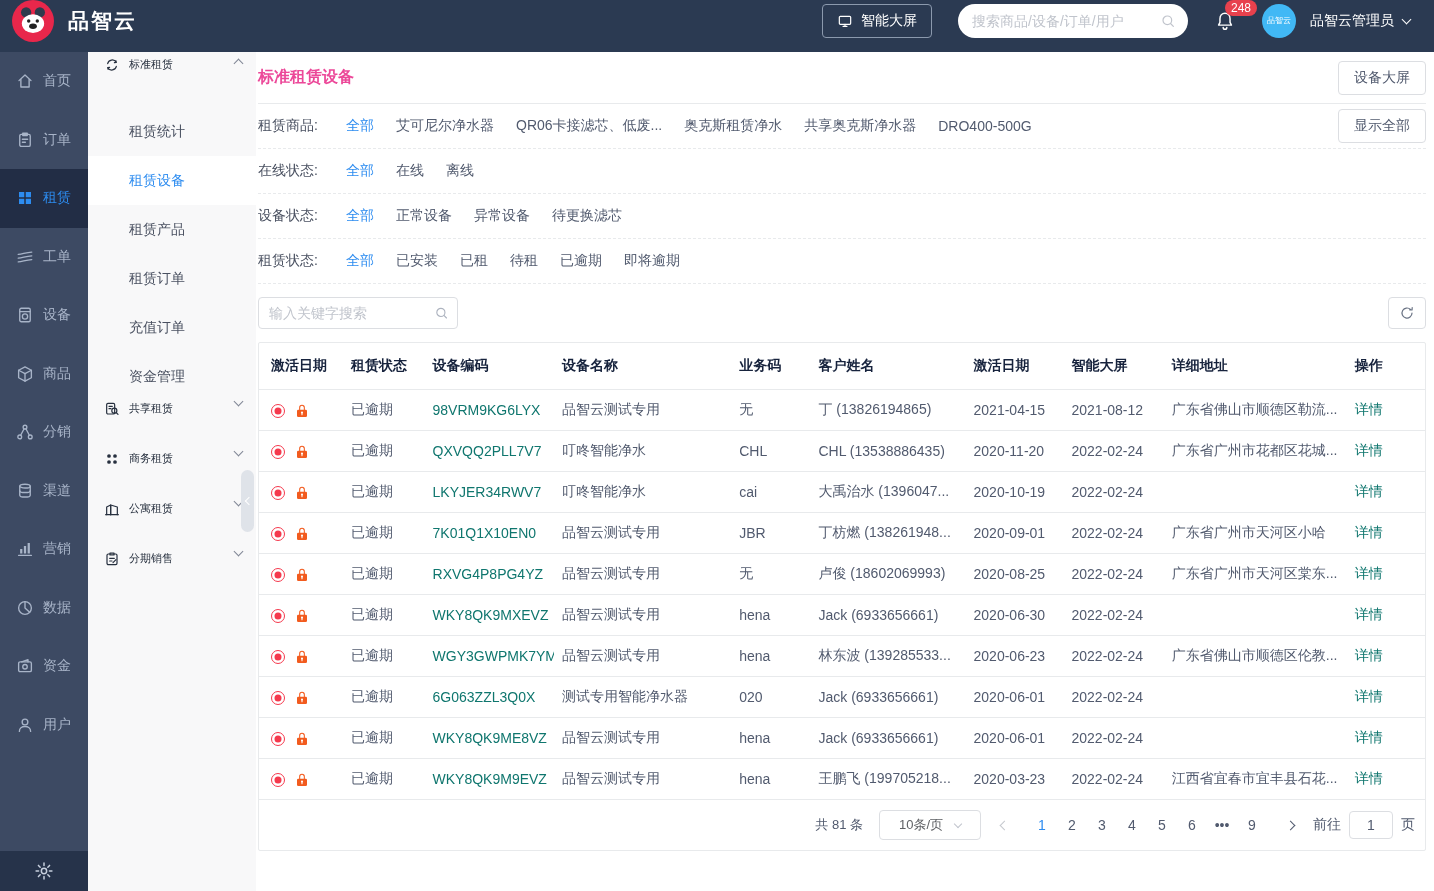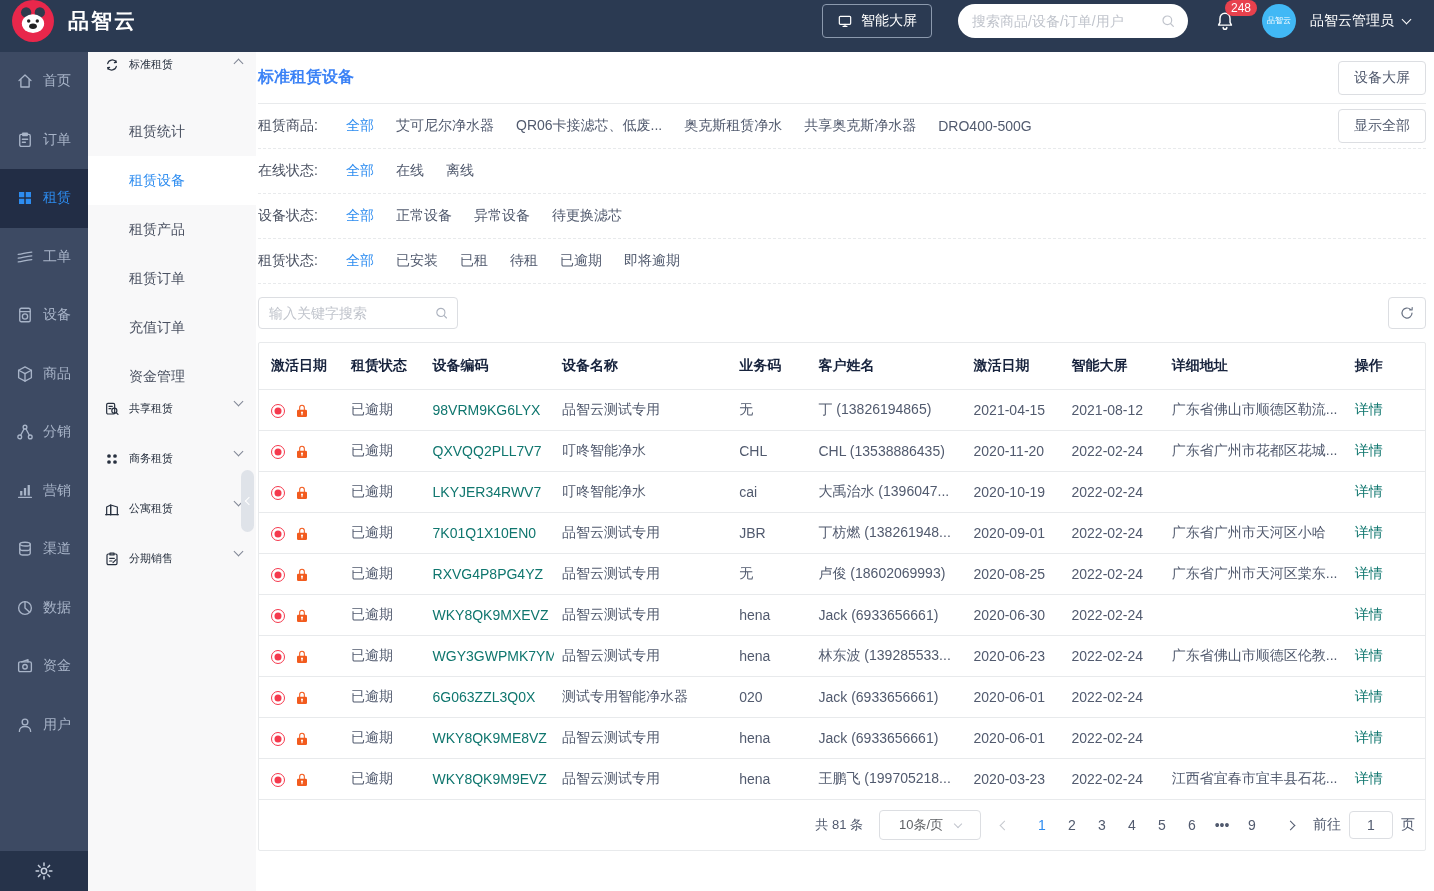--- a/index.html
+++ b/index.html
@@ -46,21 +46,21 @@
   .sm-label{flex:1;}
   .sm-head .chev{color:#808695;}
   .sm-child{height:49px;display:flex;align-items:center;padding-left:41px;color:#495060;font-size:14px;cursor:pointer;}
   .sm-child.active{background:#fff;color:#2d8cf0;}
   .collapse-handle{position:absolute;right:2px;top:418px;width:13px;height:62px;background:#dfe3e9;border-radius:9px;display:flex;align-items:center;justify-content:center;color:#fff;cursor:pointer;}
   .collapse-handle .chev{width:6px;height:6px;margin-left:3px;}
 
   
   .main{background:#fff;padding:0 8px 0 2px;display:flex;flex-direction:column;overflow:hidden;}
   .title-row{height:52px;flex:none;display:flex;align-items:center;justify-content:space-between;border-bottom:1px solid #e8eaec;}
-  .page-title{font-size:16px;font-weight:bold;color:#3b82f6;}
+  .page-title{font-size:16px;font-weight:bold;color:#ec4899;}
   .btn{background:#fff;border:1px solid #dcdee2;border-radius:4px;color:#515a6e;font-size:14px;padding:7px 15px;cursor:pointer;font-family:inherit;white-space:nowrap;}
   .filter-row{display:flex;align-items:center;min-height:45px;border-bottom:1px dashed #e8eaec;font-size:14px;}
   .f-label{width:88px;color:#495060;flex:none;}
   .f-opts{display:flex;gap:22px;align-items:center;}
   .f-opt{color:#515a6e;cursor:pointer;white-space:nowrap;}
   .f-opt.sel{color:#2d8cf0;}
   .show-all{margin-left:auto;}
   .toolbar{display:flex;align-items:center;justify-content:space-between;margin:13px 0;flex:none;}
   .kw-search{position:relative;width:200px;}
   .kw-search input{width:100%;height:32px;border:1px solid #dcdee2;border-radius:4px;padding:0 32px 0 10px;font-size:14px;color:#515a6e;outline:none;font-family:inherit;}
@@ -214,37 +214,37 @@
               <circle cx="5" cy="18.5" r="2.5"></circle>
               <circle cx="19" cy="18.5" r="2.5"></circle>
               <path d="M10.8 7.7 6.2 16.3M13.2 7.7l4.6 8.6"></path>
             </svg>
           </span>
           <span class="side-label">分销</span>
         </div>
         <div class="side-item">
           <span class="icn-wrap ">
             <svg class="icn" viewBox="0 0 24 24" aria-hidden="true">
+              <ellipse cx="12" cy="5.5" rx="7" ry="2.5"></ellipse>
+              <path d="M5 5.5v6c0 1.4 3.1 2.5 7 2.5s7-1.1 7-2.5v-6"></path>
+              <path d="M5 11.5v6c0 1.4 3.1 2.5 7 2.5s7-1.1 7-2.5v-6"></path>
+            </svg>
+          </span>
+          <span class="side-label">渠道</span>
+        </div>
+        <div class="side-item">
+          <span class="icn-wrap ">
+            <svg class="icn" viewBox="0 0 24 24" aria-hidden="true">
               <path d="M3.5 20.5h17"></path>
               <rect x="5.5" y="12" width="3" height="6" fill="currentColor" stroke="none"></rect>
               <rect x="10.5" y="8" width="3" height="10" fill="currentColor" stroke="none"></rect>
               <rect x="15.5" y="4" width="3" height="14" fill="currentColor" stroke="none"></rect>
             </svg>
           </span>
           <span class="side-label">营销</span>
-        </div>
-        <div class="side-item">
-          <span class="icn-wrap ">
-            <svg class="icn" viewBox="0 0 24 24" aria-hidden="true">
-              <ellipse cx="12" cy="5.5" rx="7" ry="2.5"></ellipse>
-              <path d="M5 5.5v6c0 1.4 3.1 2.5 7 2.5s7-1.1 7-2.5v-6"></path>
-              <path d="M5 11.5v6c0 1.4 3.1 2.5 7 2.5s7-1.1 7-2.5v-6"></path>
-            </svg>
-          </span>
-          <span class="side-label">渠道</span>
         </div>
         <div class="side-item">
           <span class="icn-wrap ">
             <svg class="icn" viewBox="0 0 24 24" aria-hidden="true">
               <circle cx="12" cy="12" r="8.5"></circle>
               <path d="M12 3.5V12l6.2 5.8"></path>
             </svg>
           </span>
           <span class="side-label">数据</span>
         </div>

